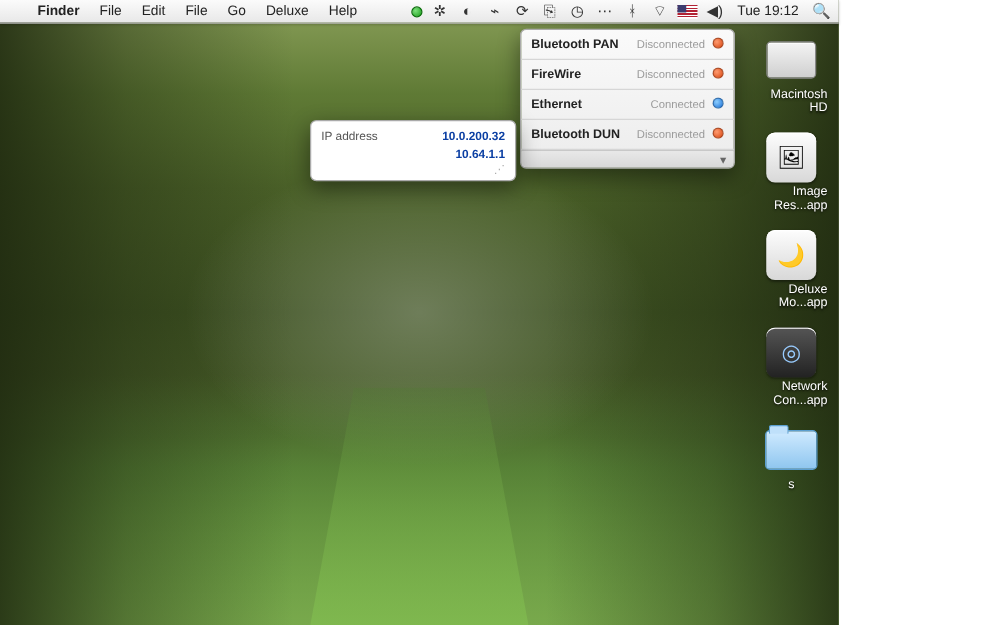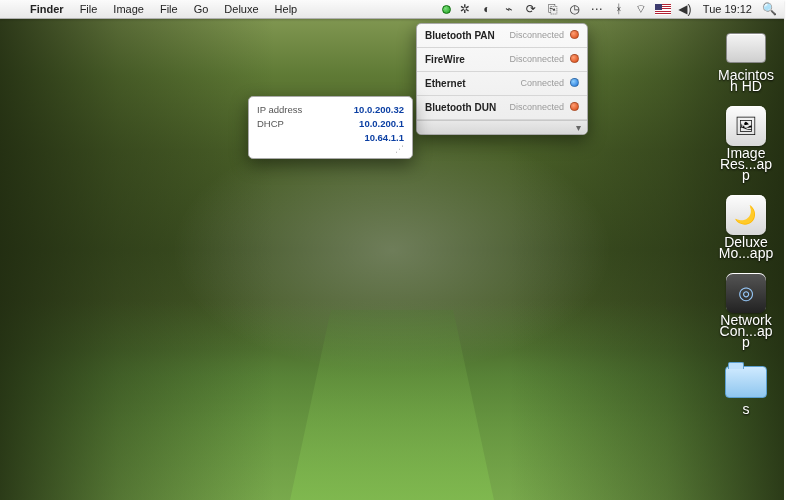--- a/index.html
+++ b/index.html
@@ -1,37 +1,37 @@
 <!DOCTYPE html>
 <html><head>
 <meta charset="utf-8">
 <style>
 *{margin:0;padding:0;box-sizing:border-box}
 html,body{width:800px;height:500px;overflow:hidden;font-family:"Lucida Grande","Helvetica Neue",Arial,sans-serif;font-size:11px}
-.desktop{position:relative;width:784px;height:500px;background:linear-gradient(to bottom,#8ba05a 0%,#5f7a35 15%,#4a6028 30%,#3e5222 50%,#4a5f2a 70%,#6a8a3f 85%,#88a855 100%)}
+.desktop{position:relative;width:671px;height:500px;background:linear-gradient(to bottom,#8ba05a 0%,#5f7a35 15%,#4a6028 30%,#3e5222 50%,#4a5f2a 70%,#6a8a3f 85%,#88a855 100%)}
 .desktop::before{content:"";position:absolute;inset:0;background:
 radial-gradient(ellipse 40% 35% at 50% 50%,rgba(255,255,255,.25),transparent 70%),
 linear-gradient(to right,rgba(30,40,15,.85) 0%,rgba(30,40,15,.4) 15%,transparent 35%,transparent 65%,rgba(30,40,15,.4) 85%,rgba(30,40,15,.85) 100%),
 linear-gradient(to bottom,transparent 60%,rgba(90,150,60,.5) 75%,rgba(110,170,70,.6) 100%)}
 .desktop::after{content:"";position:absolute;left:37%;right:37%;top:62%;bottom:0;background:linear-gradient(to bottom,rgba(80,120,50,.3),rgba(130,190,80,.7));clip-path:polygon(20% 0,80% 0,100% 100%,0 100%)}
 .menubar{position:absolute;top:0;left:0;right:0;height:19px;background:linear-gradient(#fbfbfb,#e8e8e8);border-bottom:1px solid #b0b0b0;display:flex;align-items:center;padding:0 6px;color:#222;z-index:100;box-shadow:0 1px 2px rgba(0,0,0,.2)}
 .menubar .left{display:flex;align-items:center;gap:0}
 .menubar .left .mi{padding:0 8px;line-height:19px;cursor:default}
 .menubar .apple{font-size:13px;padding:0 8px}
 .menubar .appname{font-weight:bold}
 .menubar .right{margin-left:auto;display:flex;align-items:center;gap:6px;font-size:11px}
 .menubar .right .ic{display:inline-flex;align-items:center;justify-content:center;width:16px;height:16px;font-size:12px;color:#333}
 .menubar .right .clock{padding:0 4px}
 .menubar .right .dot-green{width:9px;height:9px;border-radius:50%;background:radial-gradient(circle at 35% 35%,#7de07d,#1b9e1b);border:1px solid #0b6d0b}
 .menubar .right .flag{width:16px;height:11px;background:linear-gradient(#b22234 0 10%,#fff 10% 20%,#b22234 20% 30%,#fff 30% 40%,#b22234 40% 50%,#fff 50% 60%,#b22234 60% 70%,#fff 70% 80%,#b22234 80% 90%,#fff 90% 100%);position:relative}
 .menubar .right .flag::before{content:"";position:absolute;left:0;top:0;width:7px;height:6px;background:#3c3b6e}
 .desktop-icons{position:absolute;right:8px;top:28px;width:60px;display:flex;flex-direction:column;gap:14px;z-index:5}
 .dicon{display:flex;flex-direction:column;align-items:center;gap:2px;cursor:default}
 .dicon .gly{width:44px;height:40px;display:flex;align-items:center;justify-content:center}
-.dicon .lbl{color:#fff;font-size:14px;line-height:11px;text-align:center;text-shadow:0 1px 2px rgba(0,0,0,.9);max-width:58px;word-break:break-word}
+.dicon .lbl{color:#fff;font-size:10px;line-height:11px;text-align:right;text-shadow:0 1px 2px rgba(0,0,0,.9);max-width:58px;word-break:break-word}
 .hd{background:linear-gradient(#f4f4f4,#cfcfcf);border:1px solid #888;border-radius:4px;width:40px;height:30px;box-shadow:inset 0 1px 0 #fff}
 .appicon{width:40px;height:40px;border-radius:7px;background:linear-gradient(#fdfdfd,#d8d8d8);box-shadow:0 1px 2px rgba(0,0,0,.4),inset 0 1px 0 #fff;display:flex;align-items:center;justify-content:center;font-size:18px}
 .folder{width:42px;height:32px;border-radius:4px;background:linear-gradient(#cfeaff,#8fc6ef);border:1px solid #5b9fd0;position:relative}
 .folder::before{content:"";position:absolute;top:-5px;left:2px;width:14px;height:6px;background:#bfe0fa;border:1px solid #5b9fd0;border-bottom:none;border-radius:2px 2px 0 0}
 .panel{position:absolute;background:linear-gradient(#fafafa,#ececec);border:1px solid #aaa;border-radius:5px;box-shadow:0 6px 18px rgba(0,0,0,.45);z-index:50}
 .net-panel{top:23px;left:416px;width:172px}
 .net-row{display:flex;align-items:flex-start;padding:6px 8px;border-bottom:1px solid #d6d6d6;gap:6px}
 .net-row:last-of-type{border-bottom:none}
 .net-name{font-weight:bold;font-size:10px;color:#222}
 .net-status{margin-left:auto;font-size:9px;color:#9a9a9a}
@@ -49,21 +49,21 @@
 </head>
 <body>
 
 <div class="desktop">
 
   <div class="menubar">
     <div class="left">
       <span class="apple"></span>
       <span class="mi appname">Finder</span>
       <span class="mi">File</span>
-      <span class="mi">Image</span>
+      <span class="mi">Edit</span>
       <span class="mi">File</span>
       <span class="mi">Go</span>
       <span class="mi">Deluxe</span>
       <span class="mi">Help</span>
     </div>
     <div class="right">
       <span class="dot-green"></span>
       <span class="ic">✲</span>
       <span class="ic">◐</span>
       <span class="ic">⌁</span>
@@ -138,23 +138,19 @@
         <span>▾</span>
       </div>
   </div>
 
   <div class="panel detail-panel">
     <div class="detail-row">
       <span class="detail-k">IP address</span>
       <span class="detail-v">10.0.200.32</span>
     </div>
     <div class="detail-row">
-      <span class="detail-k">DHCP</span>
-      <span class="detail-v">10.0.200.1</span>
-    </div>
-    <div class="detail-row">
       <span class="detail-k"></span>
       <span class="detail-v">10.64.1.1</span>
     </div>
     <div class="xtra">⋰</div>
   </div>
 
 </div>
 
 </body></html>

